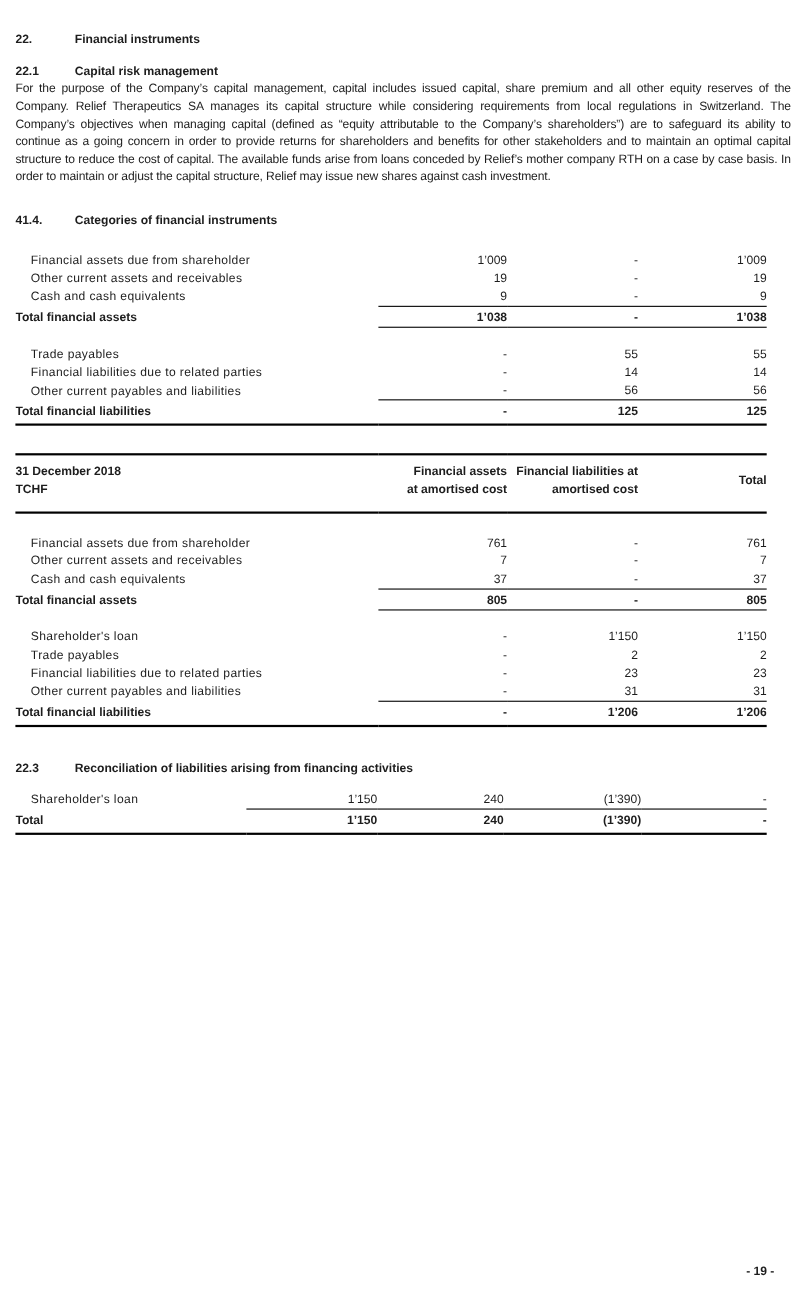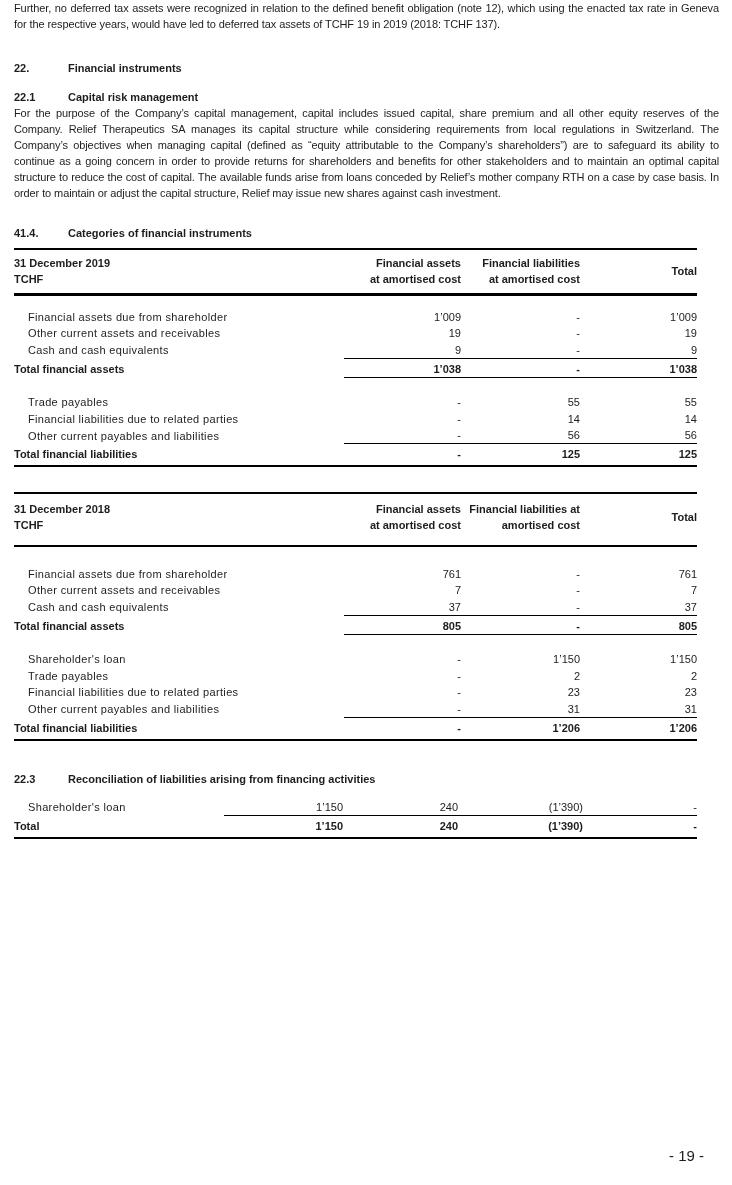--- a/index.html
+++ b/index.html
@@ -65,30 +65,29 @@
   .rb  { border-bottom:1.5px solid #000; }
   .rb1 { border-bottom:1px solid #000; }
   tr.end td { border-bottom:2px solid #000; }
   tr.total.pad td { padding-bottom:3px; }
   tr.r19 td { height:19px; }
 
   .boldcell { font-weight:bold; }
 
   .footer {
     position:absolute; top:1148px; right:28px;
-    font-weight:normal; font-size:15px;
+    font-weight:bold; font-size:11px;
   }
 </style>
 </head>
 <body>
 
 <div class="page">
   <div class="content">
 
-    <p class="para intro">Further, no deferred tax assets were recognized in relation to the defined benefit obligation (note 12), which using the enacted tax rate in Geneva for the respective years, would have led to deferred tax assets of TCHF 19 in 2019 (2018: TCHF 137).</p>
 
     <div class="heading h22">
       <span class="hnum">22.</span><span>Financial instruments</span>
     </div>
 
     <div class="heading h221">
       <span class="hnum">22.1</span><span>Capital risk management</span>
     </div>
 
     <p class="para capital">For the purpose of the Company’s capital management, capital includes issued capital, share premium and all other equity reserves of the Company. Relief Therapeutics SA manages its capital structure while considering requirements from local regulations in Switzerland. The Company’s objectives when managing capital (defined as “equity attributable to the Company’s shareholders”) are to safeguard its ability to continue as a going concern in order to provide returns for shareholders and benefits for other stakeholders and to maintain an optimal capital structure to reduce the cost of capital. The available funds arise from loans conceded by Relief’s mother company RTH on a case by case basis. In order to maintain or adjust the capital structure, Relief may issue new shares against cash investment.</p>
@@ -98,31 +97,20 @@
     </div>
 
     <table class="fin t1 t12">
       <colgroup>
           <col class="c1">
           <col class="c2">
           <col class="c3">
           <col class="c4">
         </colgroup>
       <tbody>
-          <tr class="hdr">
-        <th class="lbl">
-          <div>31 December 2019</div>
-          <div>TCHF</div>
-        </th>
-        <th class="num pre">Financial assets
-at amortised cost</th>
-        <th class="num pre">Financial liabilities
-at amortised cost</th>
-        <th class="num">Total</th>
-      </tr>
       <tr class="sp12">
             <td colspan="4"></td>
           </tr>
       <tr class="r">
         <td class="lbl">Financial assets due from shareholder</td>
         <td class="num">1’009</td>
         <td class="num">-</td>
         <td class="num boldcell">1’009</td>
       </tr>
       <tr class="r">

